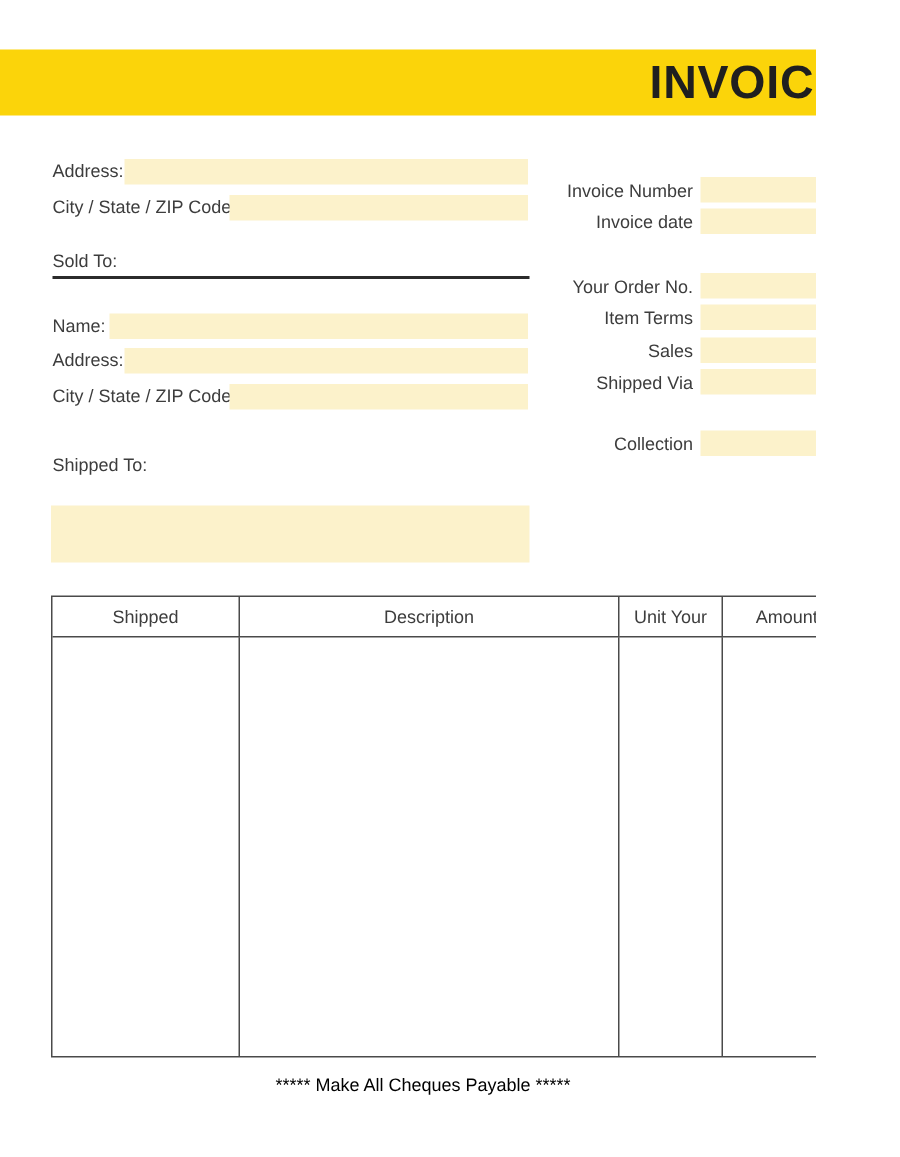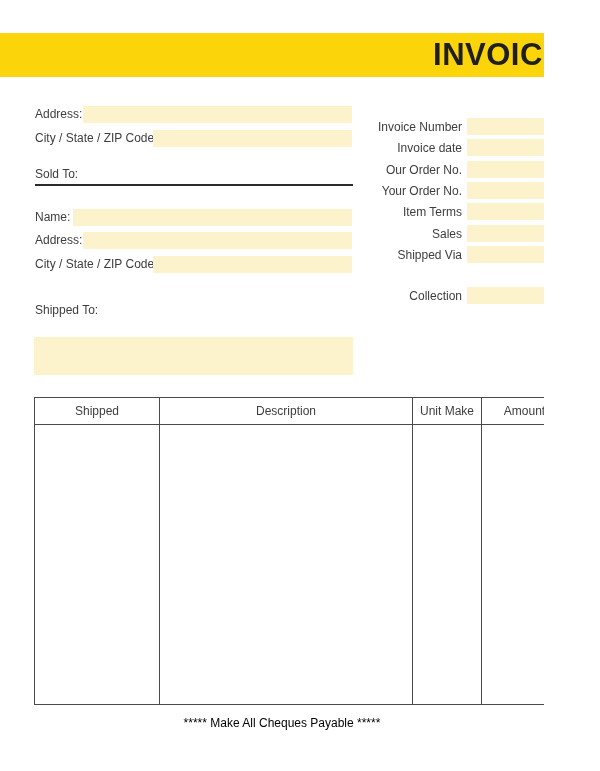--- a/index.html
+++ b/index.html
@@ -70,24 +70,20 @@
   <div class="bigfield"></div>
 
   <div class="meta-row" style="top:118px;">
     <span class="mlbl">Invoice Number</span>
     <span class="mfield"></span>
   </div>
   <div class="meta-row" style="top:139px;">
     <span class="mlbl">Invoice date</span>
     <span class="mfield"></span>
   </div>
-  <div class="meta-row" style="top:161px;">
-    <span class="mlbl">Our Order No.</span>
-    <span class="mfield"></span>
-  </div>
   <div class="meta-row" style="top:182px;">
     <span class="mlbl">Your Order No.</span>
     <span class="mfield"></span>
   </div>
   <div class="meta-row" style="top:203px;">
     <span class="mlbl">Item Terms</span>
     <span class="mfield"></span>
   </div>
   <div class="meta-row" style="top:225px;">
     <span class="mlbl">Sales</span>
@@ -98,21 +94,21 @@
     <span class="mfield"></span>
   </div>
   <div class="meta-row" style="top:267px;margin-top:20px;">
     <span class="mlbl">Collection</span>
     <span class="mfield"></span>
   </div>
 
   <div class="itable">
     <div class="th">Shipped</div>
     <div class="th">Description</div>
-    <div class="th">Unit Make</div>
+    <div class="th">Unit Your</div>
     <div class="th last">Amount</div>
     <div class="td"></div>
     <div class="td"></div>
     <div class="td"></div>
     <div class="td last"></div>
   </div>
 
   <div class="footer-note">***** Make All Cheques Payable *****</div>
   <div class="watermark">Template.net</div>
 

